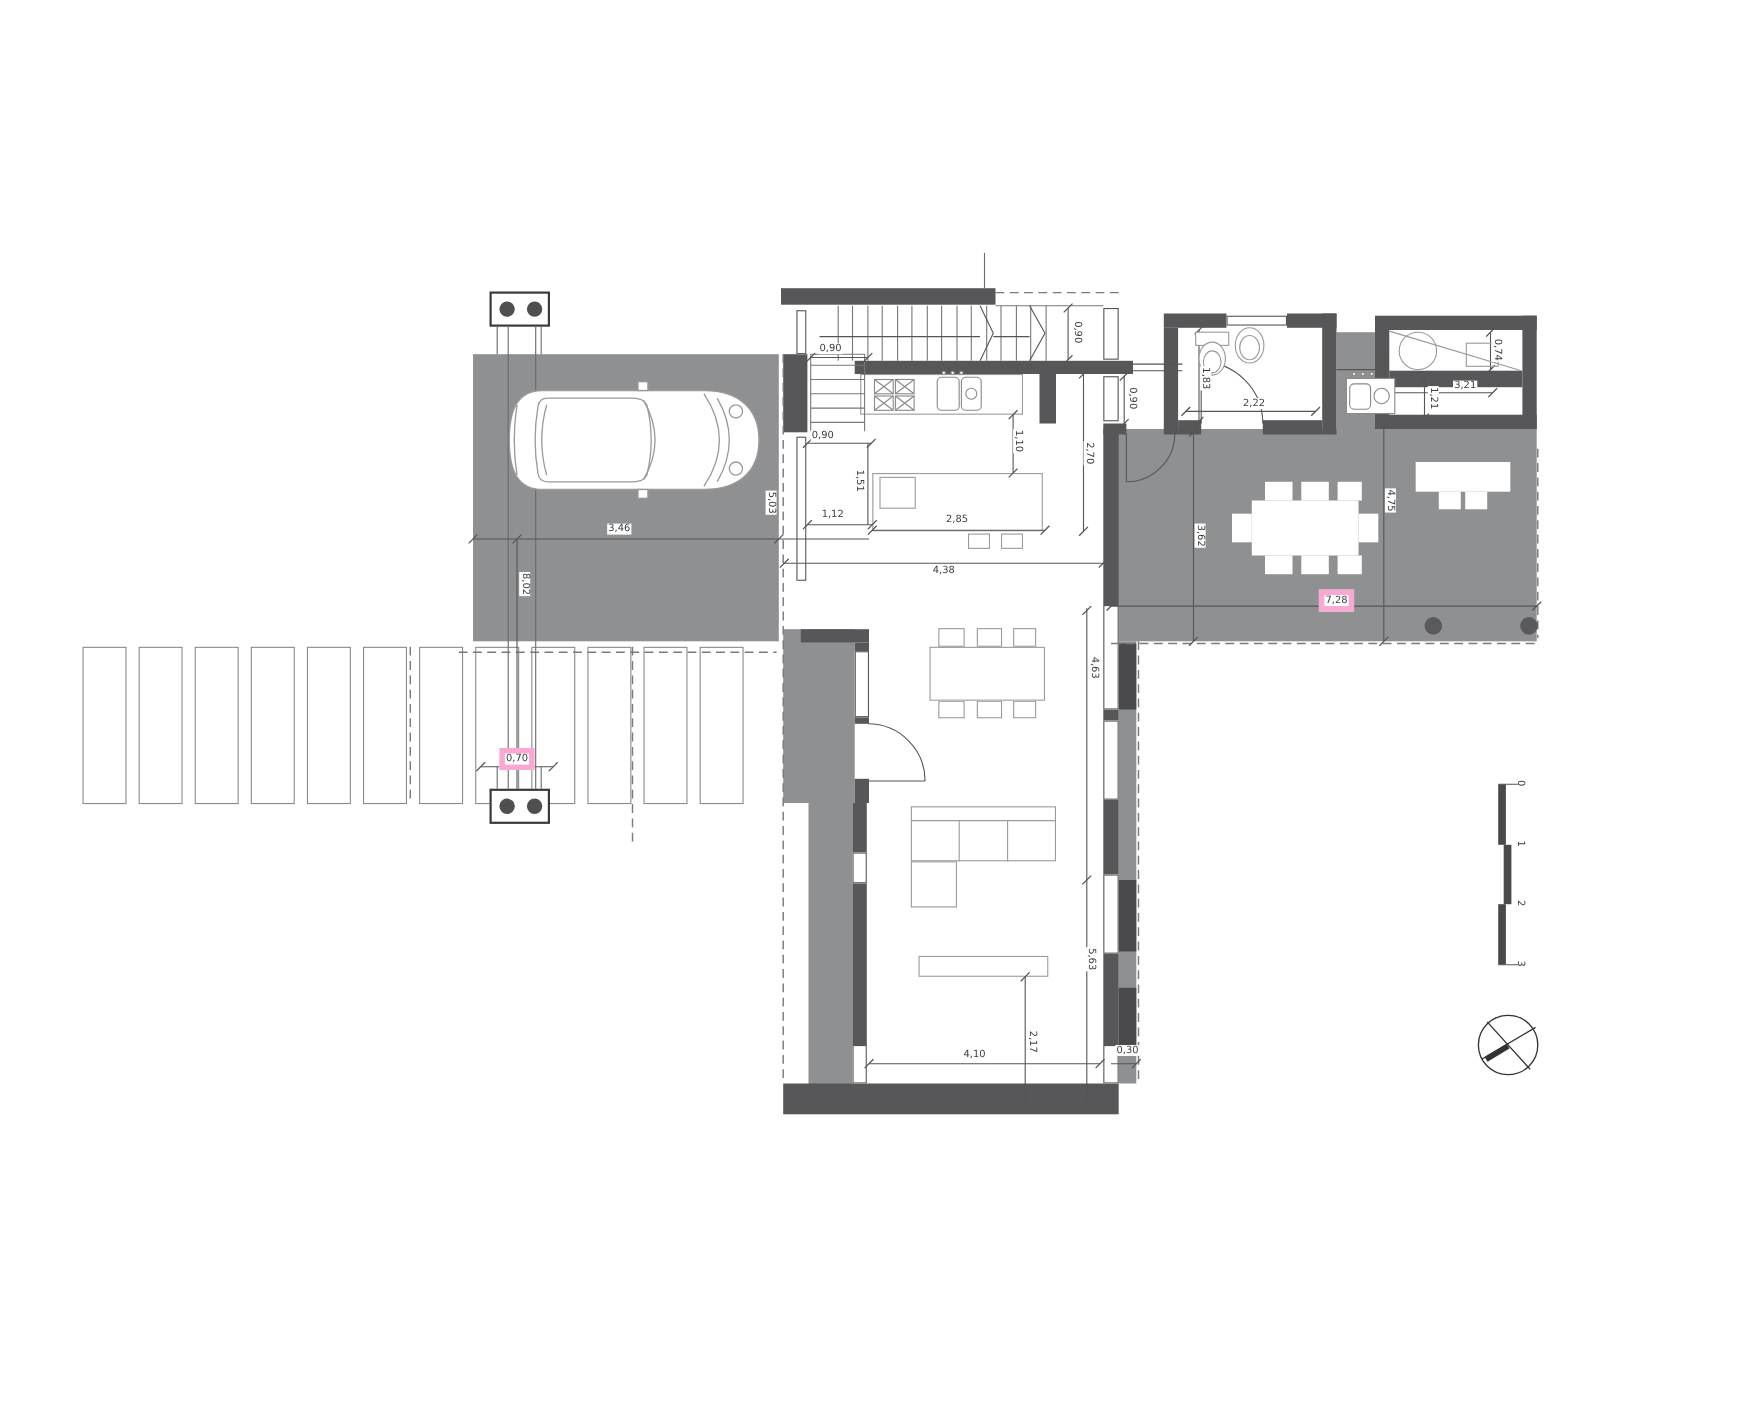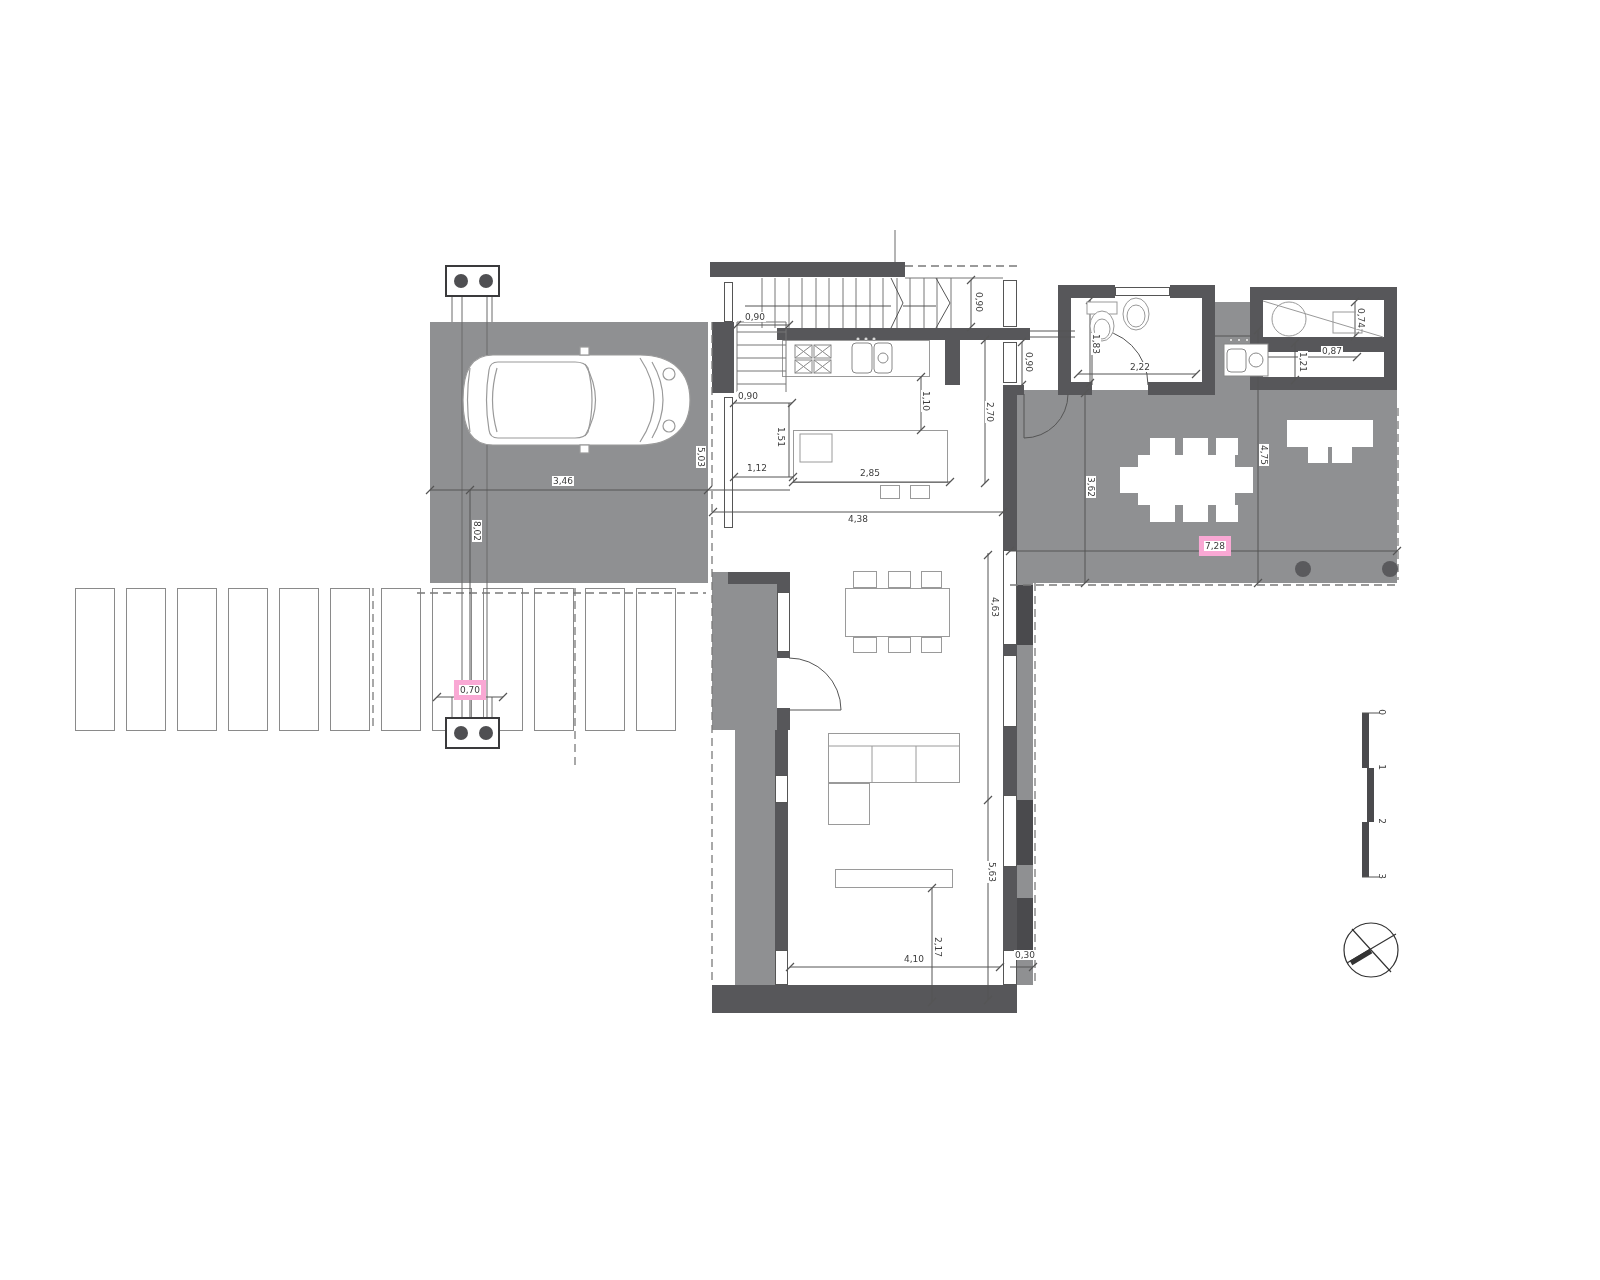--- a/index.html
+++ b/index.html
@@ -240,33 +240,33 @@
   <div class="dim v" style="left:1029px;top:362px">0,90</div>
   <div class="dim" style="left:757px;top:468px">1,12</div>
   <div class="dim v" style="left:781px;top:437px">1,51</div>
   <div class="dim" style="left:870px;top:473px">2,85</div>
   <div class="dim v" style="left:926px;top:401px">1,10</div>
   <div class="dim v" style="left:990px;top:412px">2,70</div>
   <div class="dim" style="left:858px;top:519px">4,38</div>
   <div class="dim" style="left:1140px;top:367px">2,22</div>
   <div class="dim v" style="left:1096px;top:344px">1,83</div>
   <div class="dim v" style="left:1361px;top:318px">0,74</div>
-  <div class="dim" style="left:1332px;top:351px">0,87</div>
+  <div class="dim" style="left:1332px;top:351px">3,21</div>
   <div class="dim v" style="left:1303px;top:362px">1,21</div>
   <div class="dim v" style="left:1091px;top:487px">3,62</div>
   <div class="dim v" style="left:1264px;top:455px">4,75</div>
   <div class="dim bx" style="left:1215px;top:546px">7,28</div>
   <div class="dim" style="left:563px;top:481px">3,46</div>
   <div class="dim v" style="left:701px;top:457px">5,03</div>
   <div class="dim v" style="left:477px;top:531px">8,02</div>
   <div class="dim bx" style="left:470px;top:690px">0,70</div>
   <div class="dim v" style="left:995px;top:607px">4,63</div>
   <div class="dim v" style="left:992px;top:872px">5,63</div>
   <div class="dim v" style="left:938px;top:947px">2,17</div>
-  <div class="dim" style="left:914px;top:959px">4,10</div>
+  <div class="dim" style="left:886px;top:959px">4,10</div>
   <div class="dim" style="left:1025px;top:955px">0,30</div>
 
   <div class="dim v nobg" style="left:1382px;top:712px">0</div>
   <div class="dim v nobg" style="left:1382px;top:767px">1</div>
   <div class="dim v nobg" style="left:1382px;top:821px">2</div>
   <div class="dim v nobg" style="left:1382px;top:876px">3</div>
 
 </div>
 
 </body></html>

